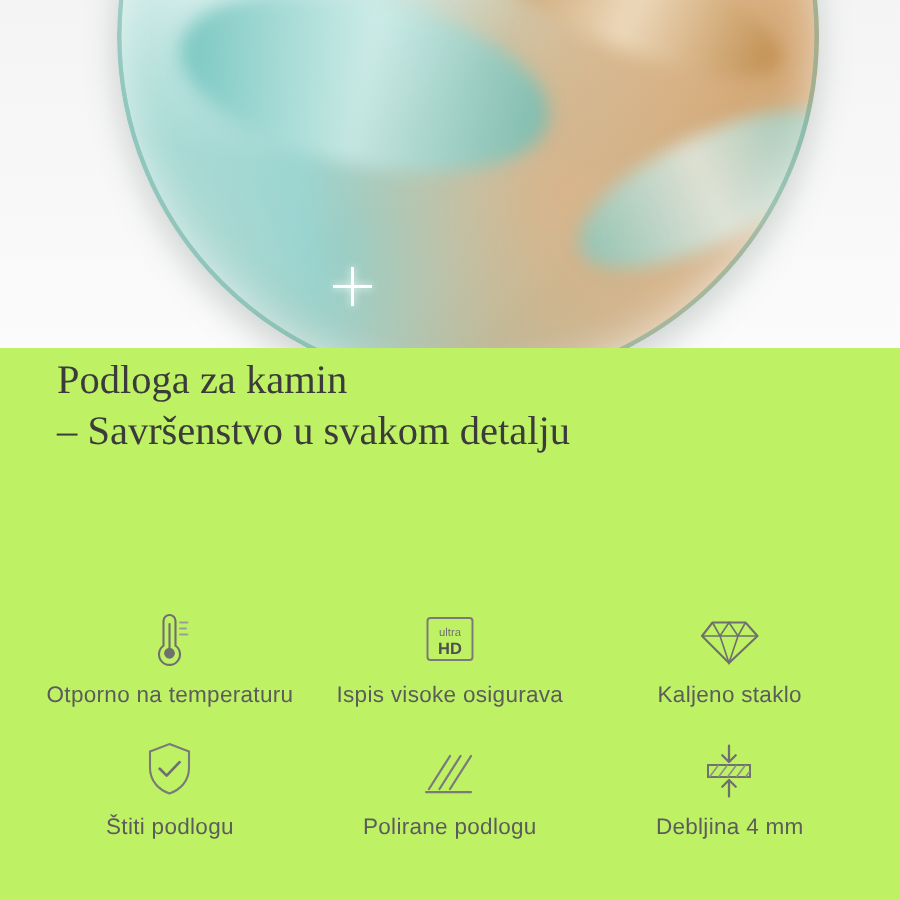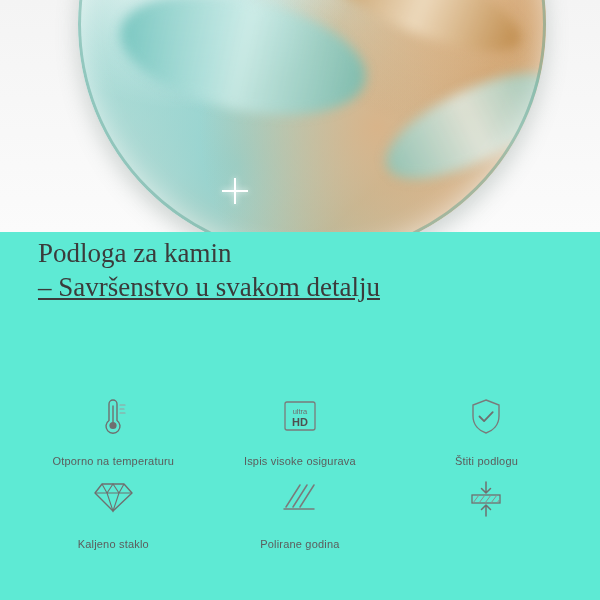--- a/index.html
+++ b/index.html
@@ -10,21 +10,21 @@
     width: 600px;
     height: 600px;
     background: #ffffff;
     font-family: "Liberation Sans", sans-serif;
     overflow: hidden;
   }
   .page {
     position: relative;
     width: 600px;
     height: 600px;
-    background: #5eead4;
+    background: #bef264;
     overflow: hidden;
   }
 
   
   .hero {
     position: absolute;
     top: 0;
     left: 0;
     width: 600px;
     height: 232px;
@@ -99,21 +99,21 @@
     width: 526px;
   }
   .headline {
     font-family: "Liberation Serif", serif;
     font-size: 27px;
     line-height: 34px;
     color: #3b3b3b;
     font-weight: 400;
     margin: 0;
   }
-  .headline .l2 { display: block; text-decoration: underline; }
+  .headline .l2 { display: block; }
   .body-copy {
     margin: 18px 0 0 0;
     font-size: 11.4px;
     line-height: 21px;
     color: #4a4a4a;
     max-width: 524px;
   }
 
   
   .features {
@@ -125,26 +125,26 @@
     flex-wrap: wrap;
   }
   .feature {
     width: 186.6px;
     text-align: center;
     margin-bottom: 12px;
   }
   .feature .ico {
     height: 50px;
     display: flex;
-    align-items: flex-start;
+    align-items: flex-end;
     justify-content: center;
   }
   .feature .cap {
     margin-top: 9px;
-    font-size: 11px;
+    font-size: 15px;
     color: #5c5c5c;
     letter-spacing: .2px;
   }
   svg { display: block; }
 </style>
 </head>
 <body>
 
 <div class="page">
 
@@ -187,53 +187,54 @@
           <rect x="7" y="6" width="30" height="28" rx="2" fill="none" stroke="#7a7a7a" stroke-width="1.3"></rect>
           <text x="22" y="18" font-family="Liberation Sans, sans-serif" font-size="7.5" fill="#6f6f6f" text-anchor="middle">ultra</text>
           <text x="22" y="30" font-family="Liberation Sans, sans-serif" font-size="11" font-weight="bold" fill="#4f4f4f" text-anchor="middle">HD</text>
         </svg>
       </div>
       <div class="cap">Ispis visoke osigurava</div>
     </div>
 
     <div class="feature">
       <div class="ico">
+        <svg width="42" height="36" viewBox="0 0 42 36">
+          <path d="M10 5h22l8 9-19 18L3 14l7-9z" fill="none" stroke="#6f6f6f" stroke-width="1.4" stroke-linejoin="round"></path>
+          <path d="M3 14h37M10 5l5 9 6-9 6 9 5-9M15 14l6 18 6-18" fill="none" stroke="#6f6f6f" stroke-width="1.1"></path>
+        </svg>
+      </div>
+      <div class="cap">Kaljeno staklo</div>
+    </div>
+
+    <div class="feature">
+      <div class="ico">
         <svg width="38" height="42" viewBox="0 0 38 42">
           <path d="M19 4l13 5v11c0 9-6.2 14.6-13 17-6.8-2.4-13-8-13-17V9l13-5z" fill="none" stroke="#7a7a7a" stroke-width="1.4"></path>
           <path d="M12.5 20.5l4.6 4.6 8.6-9" fill="none" stroke="#6f6f6f" stroke-width="1.8" stroke-linecap="round" stroke-linejoin="round"></path>
         </svg>
       </div>
       <div class="cap">Štiti podlogu</div>
     </div>
 
     <div class="feature">
       <div class="ico">
-        <svg width="42" height="36" viewBox="0 0 42 36">
-          <path d="M10 5h22l8 9-19 18L3 14l7-9z" fill="none" stroke="#6f6f6f" stroke-width="1.4" stroke-linejoin="round"></path>
-          <path d="M3 14h37M10 5l5 9 6-9 6 9 5-9M15 14l6 18 6-18" fill="none" stroke="#6f6f6f" stroke-width="1.1"></path>
-        </svg>
-      </div>
-      <div class="cap">Kaljeno staklo</div>
-    </div>
-
-    <div class="feature">
-      <div class="ico">
         <svg width="40" height="36" viewBox="0 0 40 36">
           <path d="M6 28L20 6M13 28L27 6M20 28L34 6" fill="none" stroke="#7a7a7a" stroke-width="1.5" stroke-linecap="round"></path>
           <path d="M4 30h30" stroke="#7a7a7a" stroke-width="1.5" stroke-linecap="round"></path>
         </svg>
       </div>
-      <div class="cap">Polirane godina</div>
+      <div class="cap">Polirane podlogu</div>
     </div>
 
     <div class="feature">
       <div class="ico">
         <svg width="40" height="40" viewBox="0 0 40 40">
           <path d="M20 3v10M15.5 9.5L20 14l4.5-4.5" fill="none" stroke="#6f6f6f" stroke-width="1.5" stroke-linecap="round" stroke-linejoin="round"></path>
           <rect x="6" y="16" width="28" height="8" fill="none" stroke="#6f6f6f" stroke-width="1.3"></rect>
           <path d="M7 24l6-8M13 24l6-8M19 24l6-8M25 24l6-8M31 24l3-4" stroke="#8c8c8c" stroke-width="1"></path>
           <path d="M20 37V27M15.5 30.5L20 26l4.5 4.5" fill="none" stroke="#6f6f6f" stroke-width="1.5" stroke-linecap="round" stroke-linejoin="round"></path>
         </svg>
       </div>
+      <div class="cap">Debljina 4 mm</div>
     </div>
 
   </div>
 </div>
 
 </body></html>

